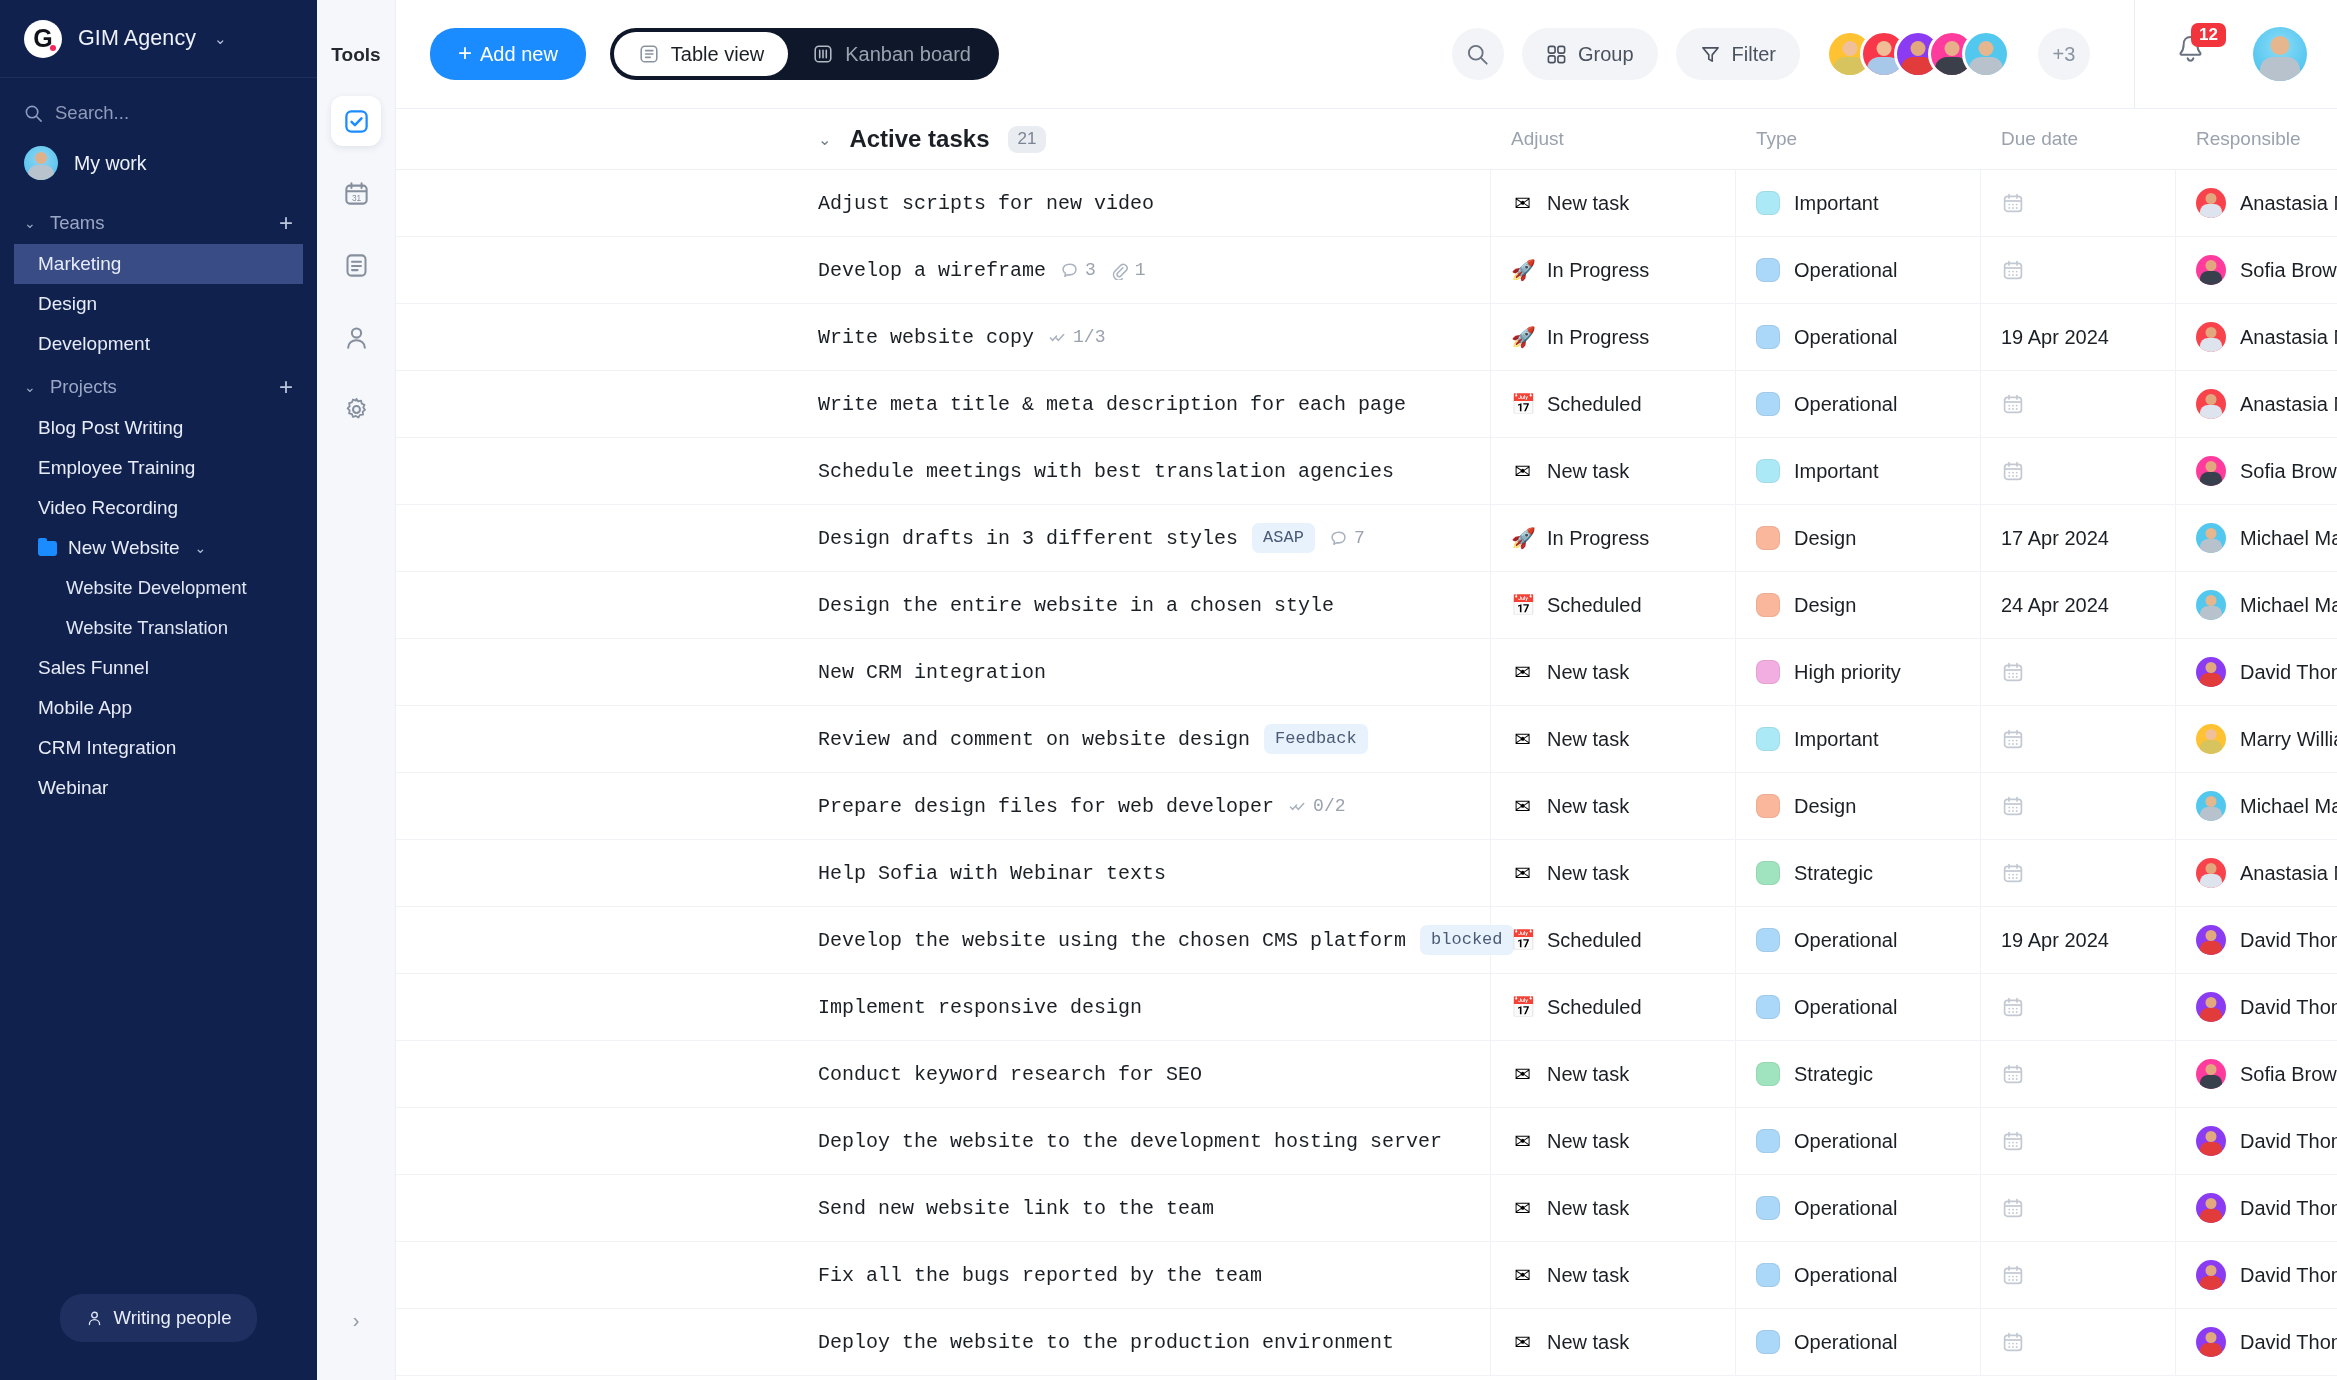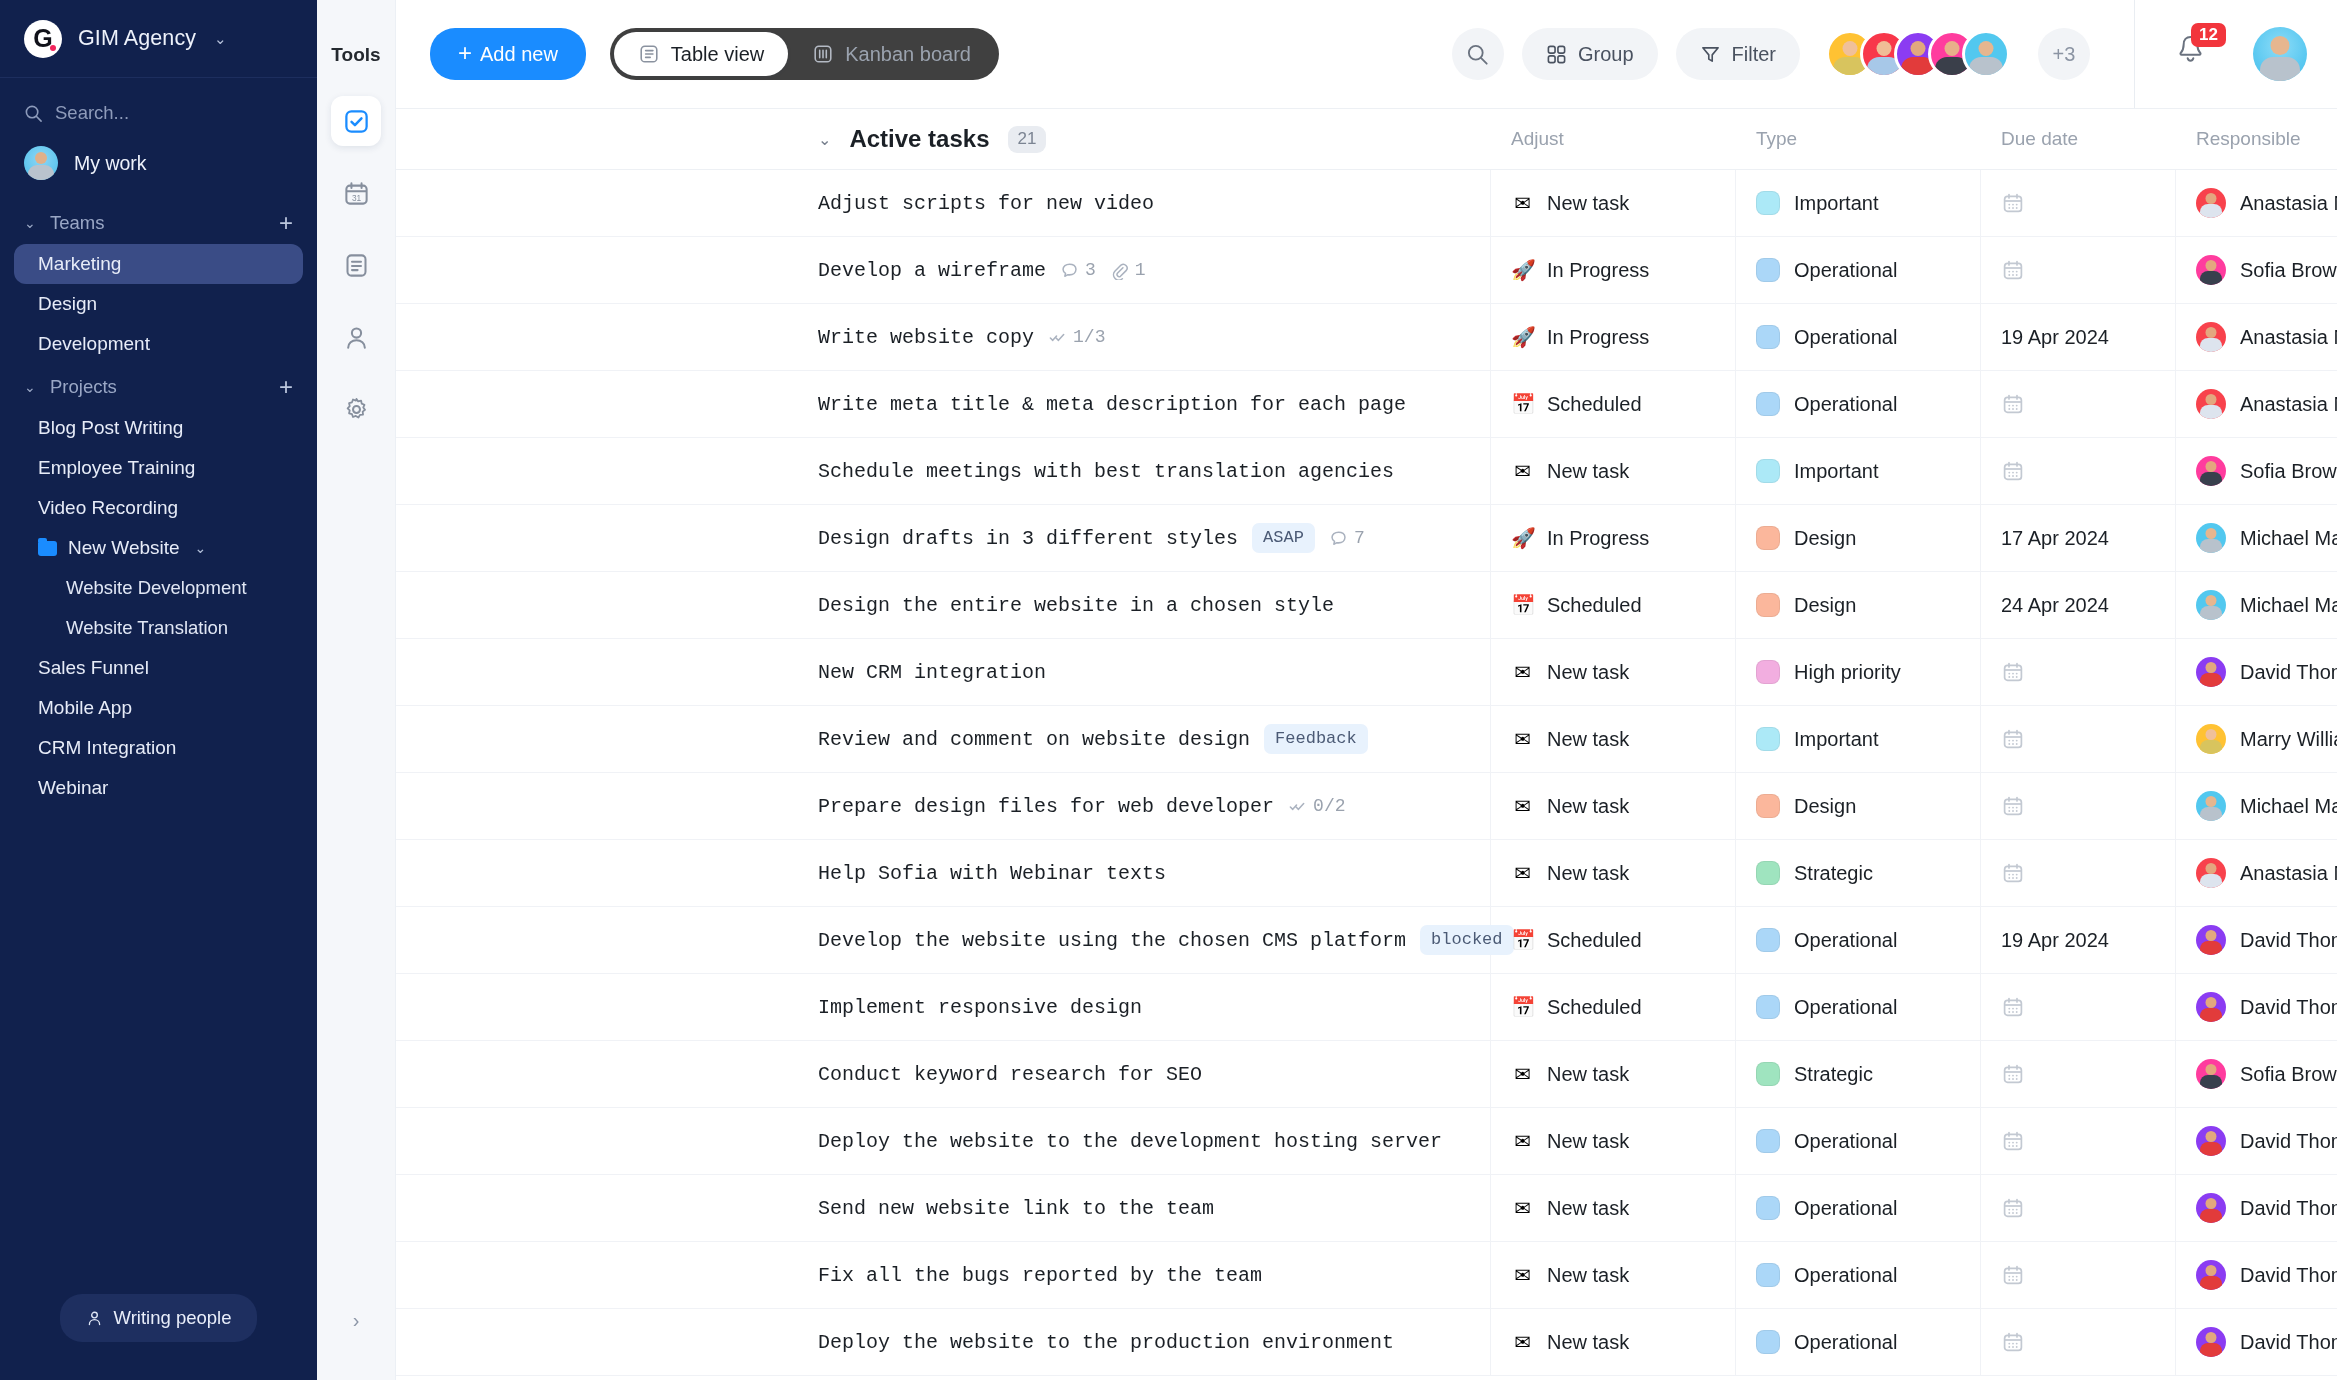--- a/index.html
+++ b/index.html
@@ -87,21 +87,21 @@
     padding: 12px 24px 10px 24px;
     gap: 12px;
   }
   .section-chev { color: #9aa7c5; font-size: 14px; width: 14px; }
   .section-title { color: #9aa7c5; font-size: 18.5px; flex: 1; }
   .section-plus { color: #bcc7de; font-size: 24px; line-height: 16px; }
 
   .nav-item {
     padding: 9px 24px; margin: 0 14px;
     color: #e7ecf8; font-size: 19px;
-    border-radius: 12px;
+    border-radius: 0;
     cursor: pointer;
     white-space: nowrap;
   }
   .nav-item.active { background: #3a4c86; }
   .nav-item.sub { padding-left: 52px; font-size: 18.5px; color: #e1e7f5; }
   .nav-item.folder {
     display: flex; align-items: center; gap: 11px;
   }
   .folder-icon {
     width: 19px; height: 15px; border-radius: 2px 3px 3px 3px;
@@ -168,21 +168,21 @@
     border: none; border-radius: 25px;
     height: 52px; padding: 0 28px;
     font-size: 20px; font-family: "Liberation Sans", sans-serif;
     display: flex; align-items: center; gap: 8px;
     cursor: pointer;
   }
   .add-new .plus { font-size: 24px; line-height: 1; margin-top: -2px; }
 
   .viewswitch {
     margin-left: 24px;
-    background: #404040;
+    background: #0f172a;
     border-radius: 26px;
     height: 52px; padding: 4px;
     display: flex; align-items: center;
   }
   .view-tab {
     height: 44px; padding: 0 24px; border-radius: 22px;
     display: flex; align-items: center; gap: 11px;
     font-size: 20px; color: #9aa2ae; cursor: pointer;
     white-space: nowrap;
   }

